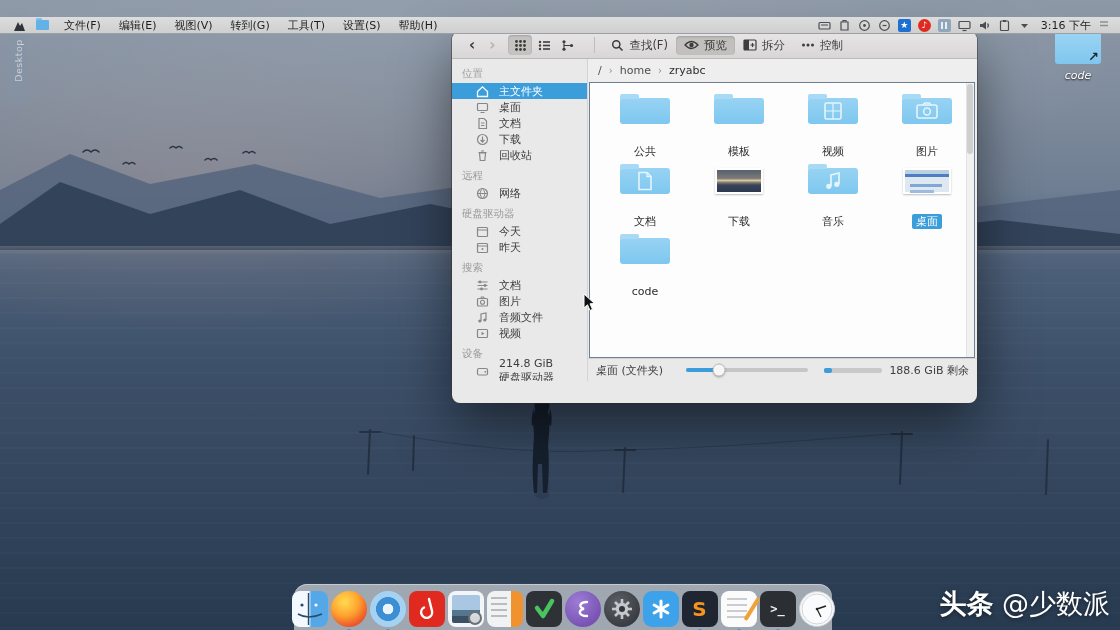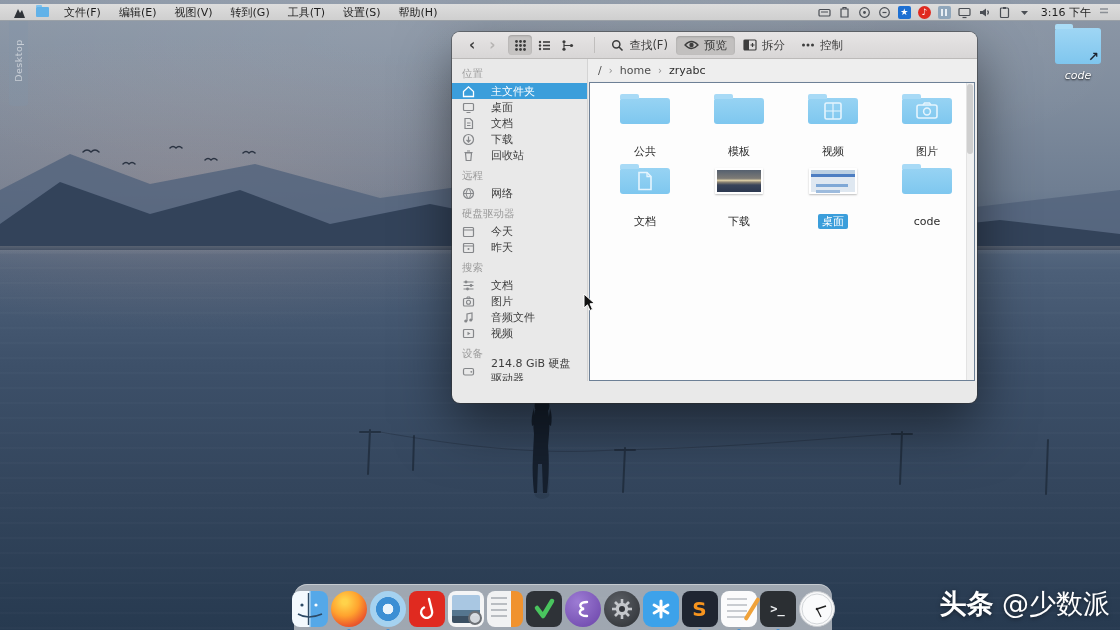--- a/index.html
+++ b/index.html
@@ -16,21 +16,21 @@
   .mountains{position:absolute;left:0;top:132px;width:1120px;height:118px}
   .hline{position:absolute;left:0;top:246px;width:1120px;height:8px;
     background:linear-gradient(rgba(219,206,196,.22),transparent)}
   .streaks{position:absolute;left:0;top:252px;width:1120px;height:378px;opacity:.45;
     background:repeating-linear-gradient(180deg,rgba(255,255,255,.04) 0 2px,transparent 2px 15px)}
   .birds,.poles,.girl{position:absolute}
   .girl{left:519px;top:396px}
   .girl-ref{position:absolute;left:519px;top:500px;opacity:.18;transform:scaleY(-.6);transform-origin:top}
 
   
-  .menubar{position:absolute;left:0;top:4px;width:1120px;height:17px;z-index:40;
+  .menubar{position:absolute;left:0;top:17px;width:1120px;height:17px;z-index:40;
     background:linear-gradient(#dddddd,#cfcfcf);border-bottom:1px solid #9aa0a6;
     display:flex;align-items:center;font-size:11px;color:#1e1e1e;padding:0 6px}
   .mb-logo{width:14px;height:13px;margin:0 4px 0 6px;display:inline-block}
   .mb-appicon{width:13px;height:10px;background:#62b2e8;border-radius:1px;position:relative;margin:0 6px}
   .mb-appicon::before{content:"";position:absolute;left:0;top:-2px;width:6px;height:2px;background:#7fc2ee;border-radius:1px 1px 0 0}
   .mb-item{padding:1px 9px;cursor:default}
   .mb-right{margin-left:auto;display:flex;align-items:center;gap:7px;padding-right:4px}
   .tray{display:flex;align-items:center;gap:7px}
   .tray .ti{display:inline-flex;align-items:center;justify-content:center;width:13px;height:13px}
   .ti-star{background:#1d6fd2;border-radius:2px;color:#fff;font-size:9px;line-height:13px}
@@ -80,21 +80,21 @@
   .tbtn.active{background:#c2c0bf;box-shadow:inset 0 1px 2px rgba(0,0,0,.18)}
 
   .crumbbar{height:22px;display:flex;align-items:center;gap:7px;padding-left:10px;
     font-size:11px;color:#4d4d4d;background:#eeeeee}
   .crumb-sep{color:#8f8f8f;font-size:10px}
   .crumb-user{font-weight:normal;color:#2e2e2e}
 
   .wbody{display:flex;height:322px}
   .sidebar{width:143px;background:#e9e9e9;border-right:1px solid #d4d4d4;padding-top:2px;overflow:hidden}
   .sec{color:#9b9b9b;font-size:10.5px;padding:6px 10px 2px}
-  .sit{display:flex;align-items:center;gap:16px;padding:2px 10px;font-size:11px;color:#3d3d3d;height:16px}
+  .sit{display:flex;align-items:center;gap:10px;padding:2px 24px;font-size:11px;color:#3d3d3d;height:16px}
   .sit .sico{width:13px;height:13px;flex:0 0 auto;display:inline-flex}
   .sit.sel{background:#3b9edb;color:#fff}
   .rightcol{flex:1;display:flex;flex-direction:column;background:#ececec}
   .viewwrap{flex:1;margin:1px 2px 0 1px;border:1px solid #6d8096;background:#fdfdfd;position:relative;overflow:hidden}
   .vscroll{position:absolute;top:0;right:0;bottom:0;width:8px;background:#f1f1f1;border-left:1px solid #e3e3e3}
   .vthumb{position:absolute;top:1px;right:1px;width:6px;height:70px;background:#cfcfcf;border-radius:3px}
 
   .grid{display:grid;grid-template-columns:repeat(4,94px);padding:10px 0 0 8px;row-gap:4px}
   .fcell{height:66px;display:flex;flex-direction:column;align-items:center;gap:20px;padding-top:5px}
   .folder{position:relative;width:50px;height:37px;border-radius:3px;
@@ -558,33 +558,54 @@
                     <path d="M10 1.5 v4 h4" fill="none" stroke="#eaf7fe" stroke-width="1.3"></path>
                   </svg>
               </div>
               <span class="flabel">文档</span>
             </div>
             <div class="fcell">
               <div class="thumb th-photo"></div>
               <span class="flabel">下载</span>
             </div>
             <div class="fcell">
+              <div class="folder">
+                <svg class="fglyph" width="18" height="20" viewBox="0 0 18 20">
+                    <path d="M7 15 V4 l8 -2 v11" fill="none" stroke="#eaf7fe" stroke-width="1.7"></path>
+                    <circle cx="4.8" cy="15.3" r="2.6" fill="#eaf7fe"></circle>
+                    <circle cx="12.8" cy="13.3" r="2.6" fill="#eaf7fe"></circle>
+                  </svg>
+              </div>
+              <span class="flabel">音乐</span>
+            </div>
+            <div class="fcell">
               <div class="thumb th-shot"></div>
               <span class="flabel sel">桌面</span>
             </div>
             <div class="fcell">
               <div class="folder"></div>
               <span class="flabel">code</span>
             </div>
           </div>
           <div class="vscroll">
               <div class="vthumb"></div>
             </div>
         </div>
 
+        <div class="status">
+          <span class="st-left">桌面 (文件夹)</span>
+          <div class="slider">
+            <div class="fill"></div>
+            <div class="knob"></div>
+          </div>
+          <div class="capbar">
+            <div class="fill"></div>
+          </div>
+          <span class="st-free">188.6 GiB 剩余</span>
+        </div>
       </div>
     </div>
   </div>
 
   <svg class="cursor" width="13" height="19" viewBox="0 0 13 19">
     <path d="M1 1 L1 15 L4.5 11.8 L7 17.5 L9.5 16.3 L7 10.8 L11.5 10.5 Z" fill="#111" stroke="#fff" stroke-width="1"></path>
   </svg>
 
   <div class="dock">
     <div class="dico d-finder">

